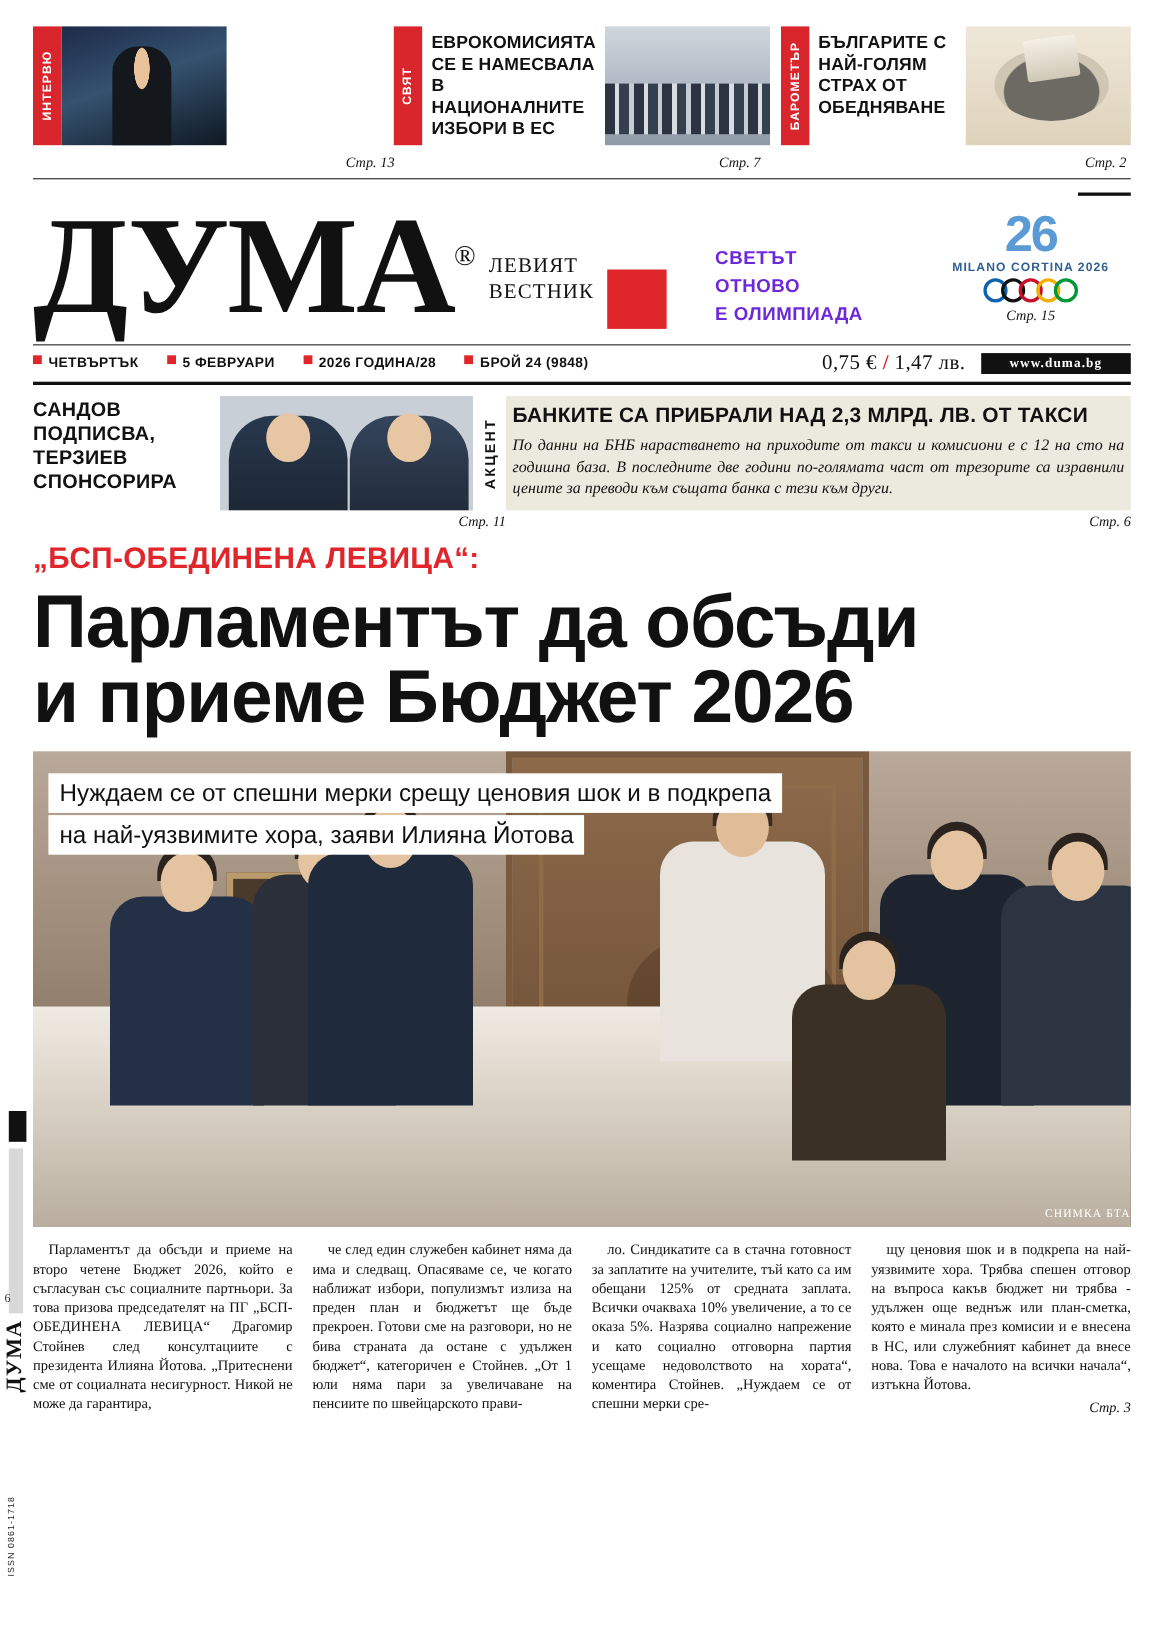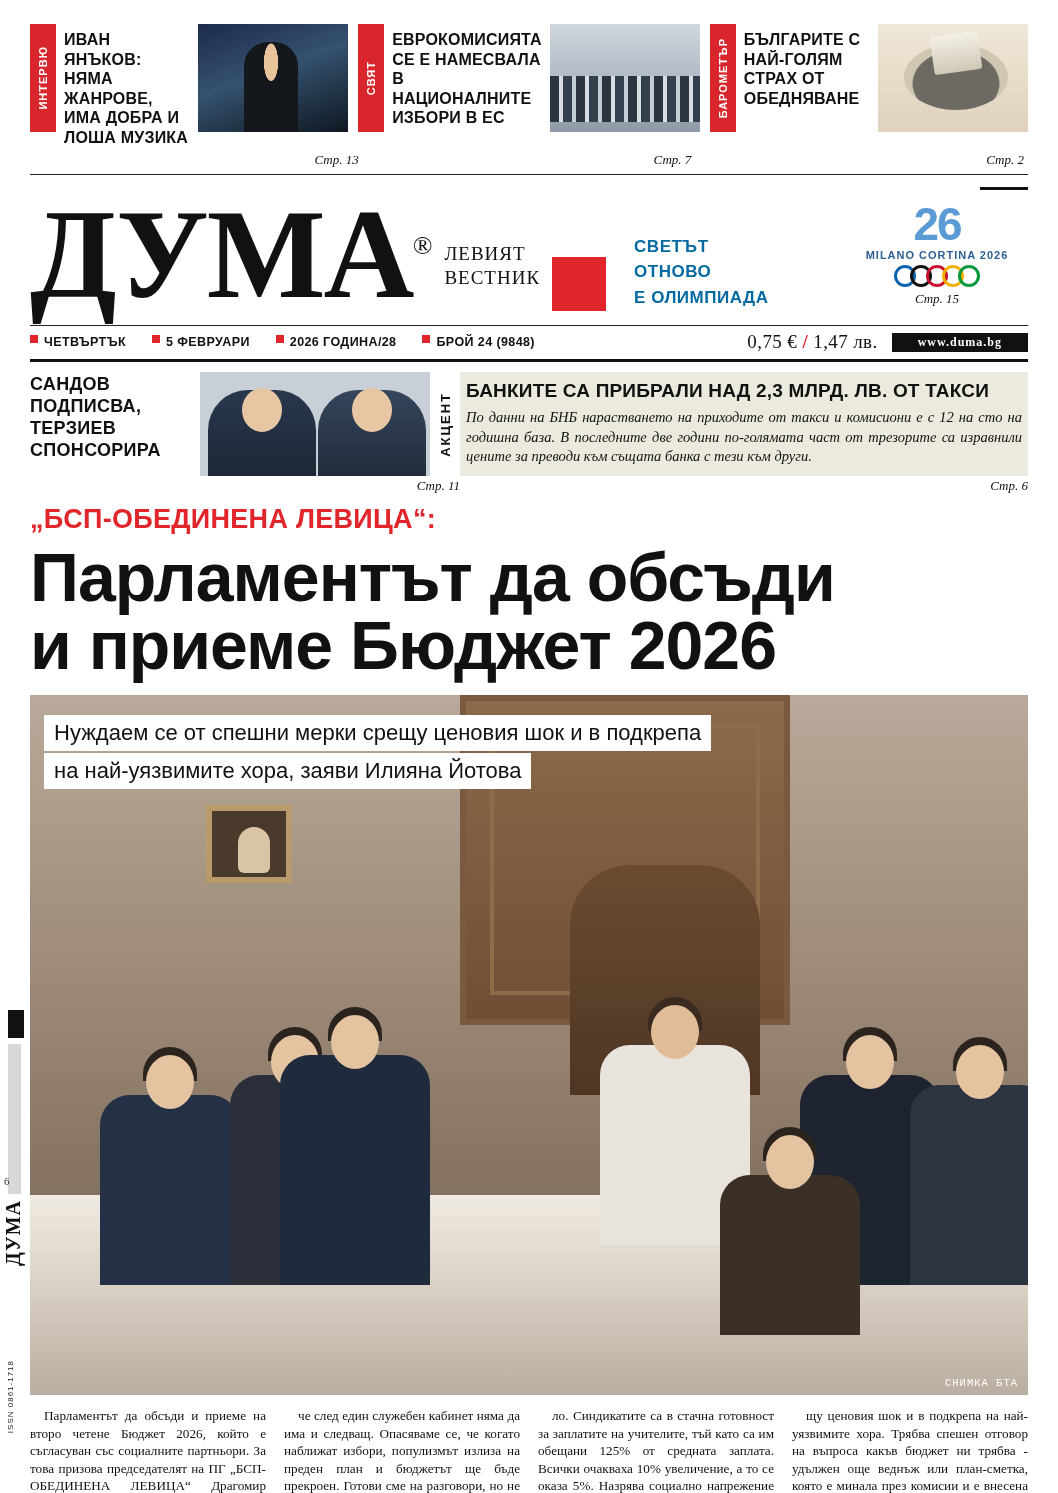--- a/index.html
+++ b/index.html
@@ -46,42 +46,42 @@
       background:radial-gradient(ellipse at 50% 22%, #e9c39b 0 18%, transparent 19%),
                  linear-gradient(#14171c,#14171c); border-radius:24px 24px 0 0;}
   .t2 .thumb { background:linear-gradient(180deg,#cfd6dd 0%,#aab4c0 60%,#8e99a6 100%); }
   .t2 .thumb:after{ content:""; position:absolute; left:0; bottom:10px; width:150px; height:46px;
       background:repeating-linear-gradient(90deg,#2b3440 0 9px,#d9dde2 9px 13px,#35404f 13px 22px,#c6ccd4 22px 26px);}
   .t3 .thumb { background:linear-gradient(180deg,#efe7d8 0%,#ded2bb 100%); }
   .t3 .thumb:after{ content:""; position:absolute; left:26px; top:20px; width:104px; height:66px;
       background:radial-gradient(ellipse at 50% 60%, #6d6a63 0 58%, #cfc6b3 60%); border-radius:50%;}
   .t3 .thumb:before{ content:""; position:absolute; left:54px; top:10px; width:48px; height:38px;
       background:linear-gradient(#f4f0e6,#cfc8b6); border-radius:3px; transform:rotate(-8deg); z-index:2;}
-  .pagerefs { display:flex; margin-top:20px; }
+  .pagerefs { display:flex; margin-top:8px; }
   .pagerefs div { flex:1; text-align:right; font-style:italic; font-size:13px; padding-right:4px; }
 
   .rule-thin { border-top:1px solid #222; margin-top:6px; }
 
   
   .masthead { display:flex; align-items:center; padding-top:6px; height:150px; position:relative; }
   .logo {
     font-family:"Liberation Serif", serif;
     font-weight:bold; font-size:126px; line-height:1;
     letter-spacing:-2px; color:#111;
     margin-top:4px;
   }
   .reg { font-size:26px; vertical-align:super; font-weight:normal; }
   .logo-sub {
     font-family:"Liberation Serif", serif; font-size:19px; line-height:1.25;
     color:#111; margin:26px 0 0 14px; letter-spacing:1px;
   }
   .redsq { width:54px; height:54px; background:#e0252b; margin:62px 0 0 12px; }
   .olymp-txt {
-    margin:38px 0 0 28px; font-family:"Liberation Sans", sans-serif;
-    font-weight:bold; font-size:17px; line-height:1.5; letter-spacing:0.5px; color:#0369a1;
+    margin:38px 0 0 44px; font-family:"Liberation Sans", sans-serif;
+    font-weight:bold; font-size:17px; line-height:1.5; letter-spacing:0.5px; color:#6d28d9;
   }
   .olymp-logo { position:absolute; right:16px; top:26px; width:150px; text-align:center; }
   .olymp-logo .mark { font-family:"Liberation Sans", sans-serif; font-weight:bold;
         font-size:46px; color:#5b9bd5; letter-spacing:-2px; line-height:1;}
   .olymp-logo .mc { font-family:"Liberation Sans", sans-serif; font-size:11px; font-weight:bold;
         color:#2f5f92; letter-spacing:1px; margin-top:2px;}
   .rings { margin-top:4px; display:flex; justify-content:center; }
   .ring { width:22px; height:22px; border:3px solid #0b63b0; border-radius:50%; margin-left:-6px; }
   .ring:first-child{ margin-left:0; }
   .r2{border-color:#111;} .r3{border-color:#c8102e;} .r4{border-color:#f2b100;} .r5{border-color:#009739;}
@@ -119,21 +119,21 @@
   .accrefs .a { width:430px; text-align:right; }
   .accrefs .b { flex:1; text-align:right; }
 
   
   .kicker { color:#e0252b; font-family:"Liberation Sans", sans-serif; font-weight:bold;
             font-size:27px; margin-top:10px; letter-spacing:0.3px; }
   .headline { font-family:"Liberation Sans", sans-serif; font-weight:bold;
               font-size:68px; line-height:1.0; letter-spacing:-1px; margin-top:8px; }
 
   
-  .hero { position:relative; margin-top:16px; height:700px; overflow:hidden;
+  .hero { position:relative; margin-top:16px; height:432px; overflow:hidden;
           background:linear-gradient(180deg,#b9a99a 0%,#9d8a78 40%,#6c5a4c 100%); }
   .hero .wall { position:absolute; inset:0; background:
       linear-gradient(180deg,#cbbbaa 0%, #b5a characteristics 0%),
       linear-gradient(180deg,#c9b9a6 0%,#ab9a88 55%,#6a594a 100%); }
   .hero .door { position:absolute; left:430px; top:0; width:330px; height:330px;
       background:linear-gradient(180deg,#8d6a4a,#6e4f36); border:6px solid #7a5a3e; }
   .hero .door:after{ content:""; position:absolute; left:24px; top:24px; right:24px; bottom:24px;
       border:4px solid #8e6b49; }
   .hero .portrait { position:absolute; left:176px; top:110px; width:86px; height:78px;
       background:#4a3a2c; border:6px solid #b99a6a; }
@@ -152,22 +152,22 @@
   .pb{ left:200px; width:130px; height:210px; background:#2a2f3a; }
   .pc{ left:250px; width:150px; height:230px; background:#1f2a3c; }
   .pd{ left:570px; width:150px; height:200px; background:#e8e3dc; bottom:150px; }
   .pd .head{ background:#e0bd98; } .pd .hair{ background:#3a2a20; }
   .pe{ left:770px; width:140px; height:210px; background:#1d2430; }
   .pf{ left:880px; width:140px; height:200px; background:#2c3442; }
   .pg{ left:690px; width:140px; height:160px; background:#3a3026; bottom:60px; }
   .hero .caption-line { position:absolute; left:14px; font-family:"Liberation Sans", sans-serif;
       background:#fff; font-size:22px; padding:5px 10px; line-height:1.2; color:#111; }
   .cl1 { top:20px; } .cl2 { top:58px; }
-  .photo-credit { position:absolute; right:10px; bottom:6px; color:#fff;
-      font-family:Liberation Mono, monospace; font-size:10.5px; letter-spacing:1px; }
+  .photo-credit { position:absolute; right:0; bottom:6px; color:#fff;
+      font-family:Liberation Serif, serif; font-size:10.5px; letter-spacing:1px; }
 
   
   .cols { display:flex; gap:18px; margin-top:12px; }
   .cols .col { flex:1; font-size:13.2px; line-height:1.33; text-align:justify; }
   .cols .col p { margin:0 0 0 0; text-indent:14px; }
   .cols .col p.first { text-indent:14px; }
   .pageref-bottom { text-align:right; font-style:italic; font-size:13px; margin-top:4px; }
 </style>
 </head>
 <body>
@@ -178,21 +178,20 @@
   <div class="spine-bar"></div>
   <div class="spine-num">6</div>
   <div class="spine-title">ДУМА</div>
   <div class="spine-code">ISSN 0861-1718</div>
 
   <div class="teasers">
     <div class="teaser t1">
       <div class="tag">
           <span>ИНТЕРВЮ</span>
         </div>
-      <div class="txt">ИВАН ЯНЪКОВ: НЯМА ЖАНРОВЕ, ИМА ДОБРА И ЛОША МУЗИКА</div>
       <div class="thumb"></div>
     </div>
     <div class="teaser t2">
       <div class="tag">
           <span>СВЯТ</span>
         </div>
       <div class="txt">ЕВРОКОМИСИЯТА СЕ Е НАМЕСВАЛА В НАЦИОНАЛНИТЕ ИЗБОРИ В ЕС</div>
       <div class="thumb"></div>
     </div>
     <div class="teaser t3">

